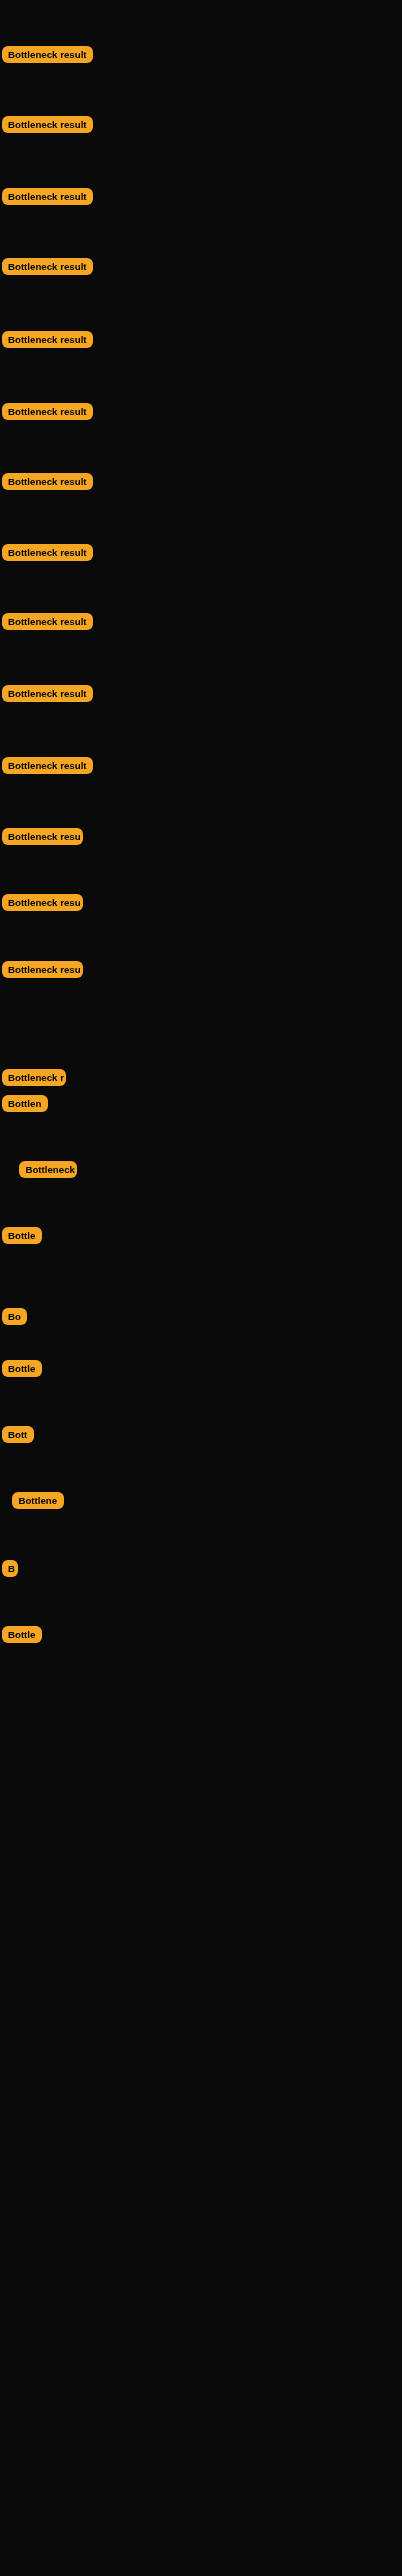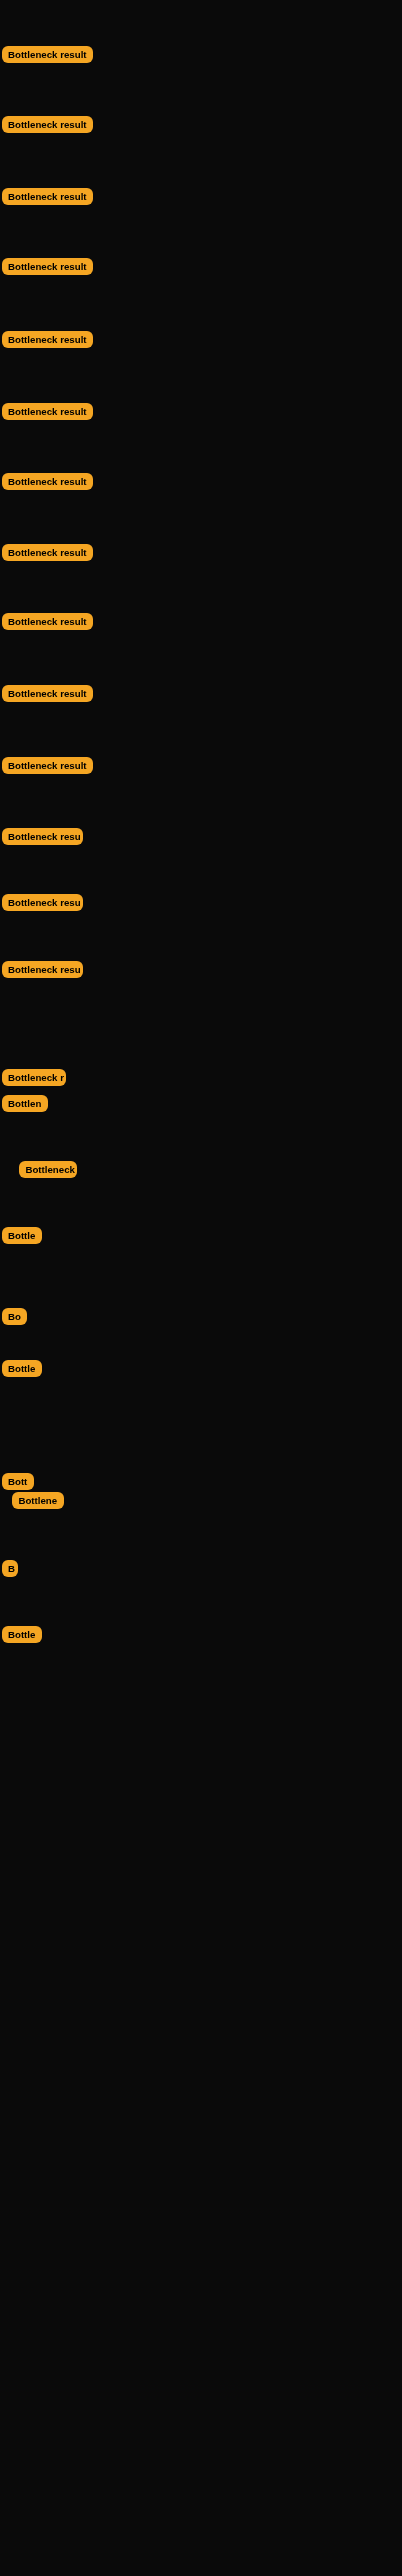--- a/index.html
+++ b/index.html
@@ -58,18 +58,18 @@
     <div style="position: absolute; top: 757px; left: 1.6px;"><div class="bottleneck-badge" style="max-width: 93px; overflow: hidden; text-overflow: clip;">Bottleneck result</div></div>
     <div style="position: absolute; top: 828px; left: 1.6px;"><div class="bottleneck-badge" style="max-width: 81px; overflow: hidden; text-overflow: clip;">Bottleneck resu</div></div>
     <div style="position: absolute; top: 894px; left: 1.6px;"><div class="bottleneck-badge" style="max-width: 81px; overflow: hidden; text-overflow: clip;">Bottleneck resu</div></div>
     <div style="position: absolute; top: 961px; left: 1.6px;"><div class="bottleneck-badge" style="max-width: 81px; overflow: hidden; text-overflow: clip;">Bottleneck resu</div></div>
     <div style="position: absolute; top: 1029px; left: 1.6px;"><div class="bottleneck-badge" style="max-width: 64px; overflow: hidden; text-overflow: clip; margin-top: 40px;">Bottleneck r</div></div>
     <div style="position: absolute; top: 1095px; left: 1.6px;"><div class="bottleneck-badge" style="max-width: 52px; overflow: hidden; text-overflow: clip;">Bottlen</div></div>
     <div style="position: absolute; top: 1161px; left: 19px;"><div class="bottleneck-badge" style="max-width: 58px; overflow: hidden; text-overflow: clip;">Bottleneck</div></div>
     <div style="position: absolute; top: 1227px; left: 1.6px;"><div class="bottleneck-badge" style="max-width: 47px; overflow: hidden; text-overflow: clip;">Bottle</div></div>
     <div style="position: absolute; top: 1308px; left: 1.6px;"><div class="bottleneck-badge" style="max-width: 26px; overflow: hidden; text-overflow: clip;">Bo</div></div>
     <div style="position: absolute; top: 1360px; left: 1.6px;"><div class="bottleneck-badge" style="max-width: 47px; overflow: hidden; text-overflow: clip;">Bottle</div></div>
-    <div style="position: absolute; top: 1426px; left: 1.6px;"><div class="bottleneck-badge" style="max-width: 35px; overflow: hidden; text-overflow: clip; margin-top: 47px;">Bott</div></div>
+    <div style="position: absolute; top: 1426px; left: 1.6px;"><div class="bottleneck-badge" style="max-width: 35px; overflow: hidden; text-overflow: clip;">Bott</div></div>
     <div style="position: absolute; top: 1492px; left: 12px;"><div class="bottleneck-badge" style="max-width: 53px; overflow: hidden; text-overflow: clip;">Bottlene</div></div>
     <div style="position: absolute; top: 1560px; left: 1.6px;"><div class="bottleneck-badge" style="max-width: 16px; overflow: hidden; text-overflow: clip;">B</div></div>
     <div style="position: absolute; top: 1626px; left: 1.6px;"><div class="bottleneck-badge" style="max-width: 47px; overflow: hidden; text-overflow: clip;">Bottle</div></div>
   </div>
 
 
 </body></html>

